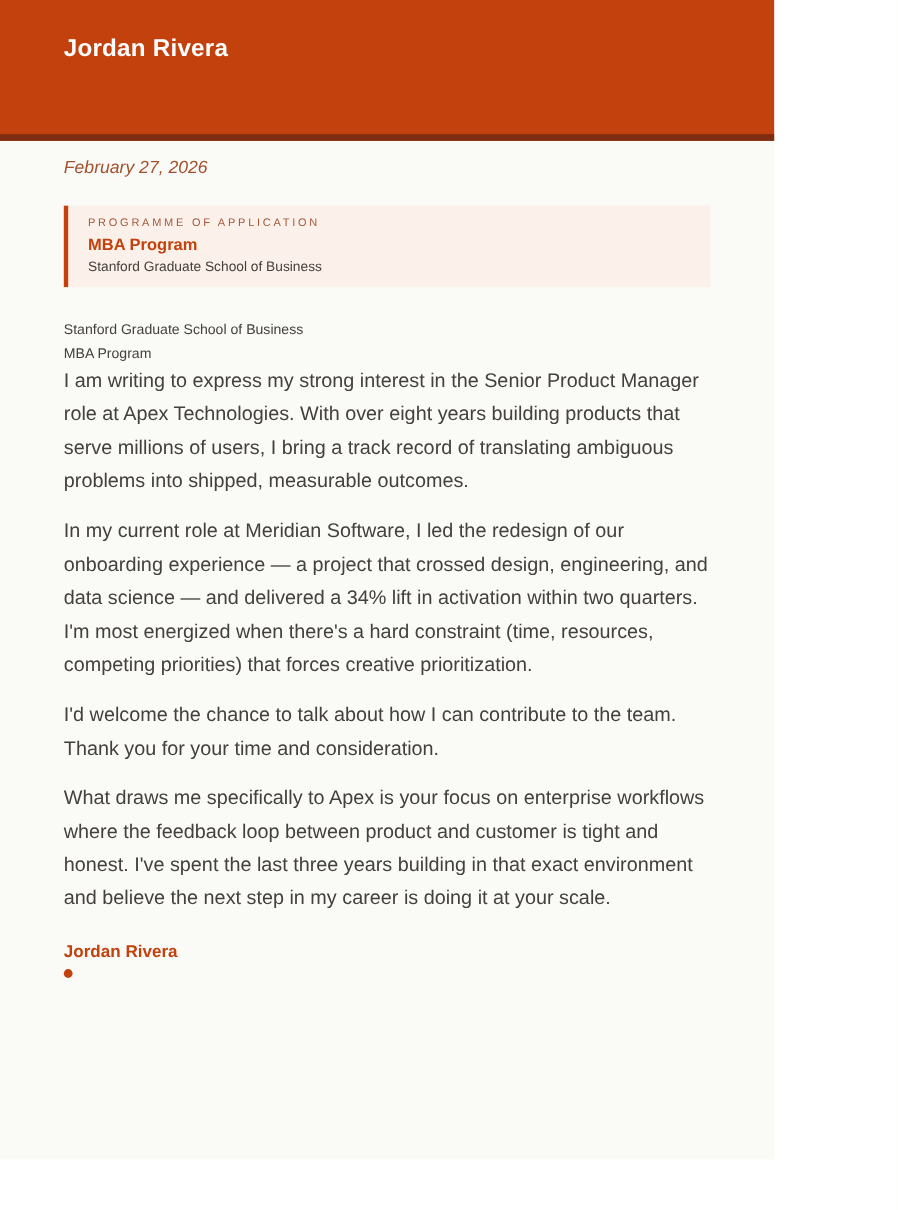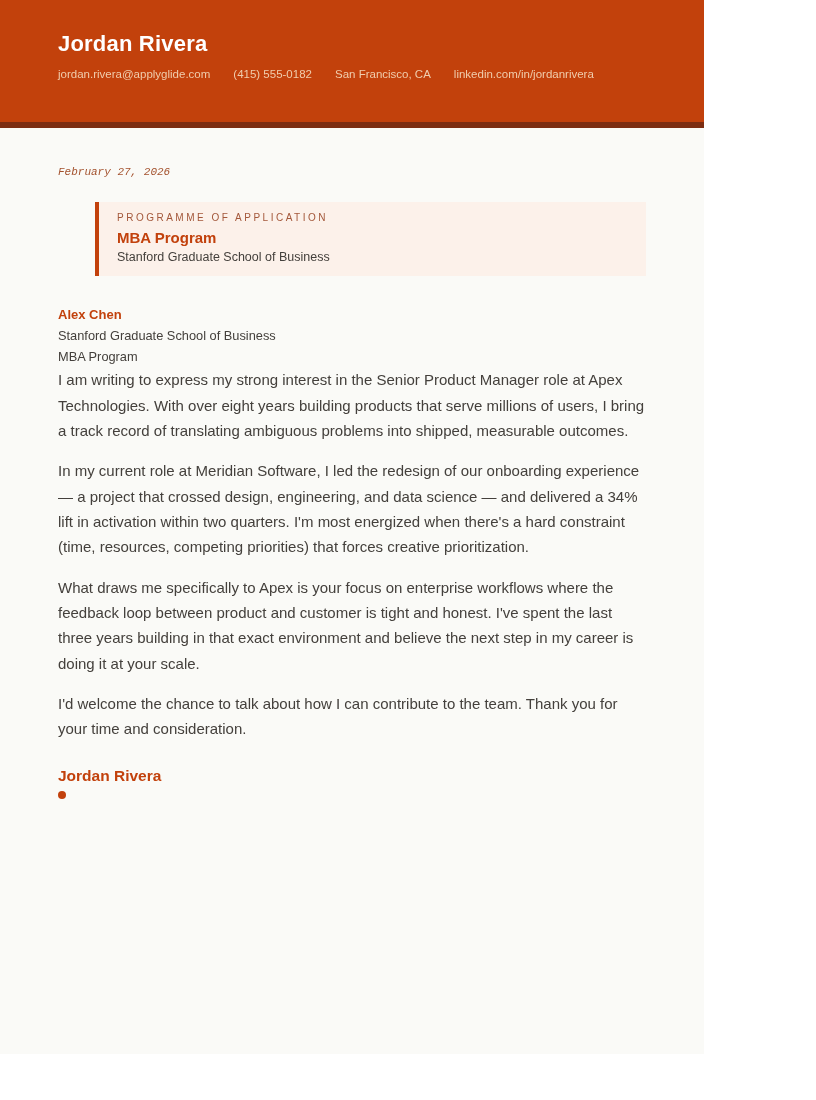--- a/index.html
+++ b/index.html
@@ -59,33 +59,31 @@
     font-size:11.5px;
     line-height:1.2;
     white-space:nowrap;
   }
   
   .content{
     padding:0 58px;
     color:var(--text);
   }
   .date{
-    padding-top:37px;
+    padding-top:15px;
     font-style:italic;
-    font-size:11px;
+    font-size:16px;
     color:var(--date);
     line-height:1.3;
-    font-family:Liberation Mono, monospace;
   }
   .programme-box{
     margin-top:23px;
     background:var(--box-bg);
     border-left:4px solid var(--accent);
     padding:10px 18px 12px 18px;
-    margin-left:37px;
   }
   .eyebrow{
     font-size:10px;
     font-weight:500;
     letter-spacing:2.5px;
     color:var(--eyebrow);
     line-height:12px;
   }
   .programme-title{
     margin-top:5px;
@@ -110,21 +108,21 @@
     color:var(--accent);
     font-size:13px;
   }
   .salutation{
     margin:30px 0 13px 0;
     font-size:13.4px;
     line-height:1.69;
   }
   .para{
     margin:0 1px 15px 0;
-    font-size:15px;
+    font-size:18px;
     line-height:1.69;
   }
   .closing{
     margin:29px 0 0 0;
     font-size:13.4px;
     line-height:1.69;
   }
   .signature{
     margin-top:25px;
     font-size:15.5px;
@@ -140,48 +138,41 @@
     background:var(--accent);
   }
 </style>
 </head>
 <body>
 
 <div class="page">
 
   <header class="masthead">
     <h1 class="sender-name">Jordan Rivera</h1>
-    <div class="contact-row">
-      <span>jordan.rivera@applyglide.com</span>
-      <span>(415) 555-0182</span>
-      <span>San Francisco, CA</span>
-      <span>linkedin.com/in/jordanrivera</span>
-    </div>
   </header>
 
   <main class="content">
 
     <div class="date">February 27, 2026</div>
 
     <section class="programme-box">
       <div class="eyebrow">PROGRAMME OF APPLICATION</div>
       <div class="programme-title">MBA Program</div>
       <div class="programme-org">Stanford Graduate School of Business</div>
     </section>
 
     <div class="recipient">
-      <div class="recipient-name">Alex Chen</div>
       <div>Stanford Graduate School of Business</div>
       <div>MBA Program</div>
     </div>
 
 
     <p class="para">I am writing to express my strong interest in the Senior Product Manager role at Apex Technologies. With over eight years building products that serve millions of users, I bring a track record of translating ambiguous problems into shipped, measurable outcomes.</p>
     <p class="para">In my current role at Meridian Software, I led the redesign of our onboarding experience — a project that crossed design, engineering, and data science — and delivered a 34% lift in activation within two quarters. I'm most energized when there's a hard constraint (time, resources, competing priorities) that forces creative prioritization.</p>
+    <p class="para">I'd welcome the chance to talk about how I can contribute to the team. Thank you for your time and consideration.</p>
     <p class="para">What draws me specifically to Apex is your focus on enterprise workflows where the feedback loop between product and customer is tight and honest. I've spent the last three years building in that exact environment and believe the next step in my career is doing it at your scale.</p>
-    <p class="para">I'd welcome the chance to talk about how I can contribute to the team. Thank you for your time and consideration.</p>
 
 
     <div class="signature">Jordan Rivera</div>
     <div class="signature-dot"></div>
 
   </main>
 </div>
 
 </body></html>

